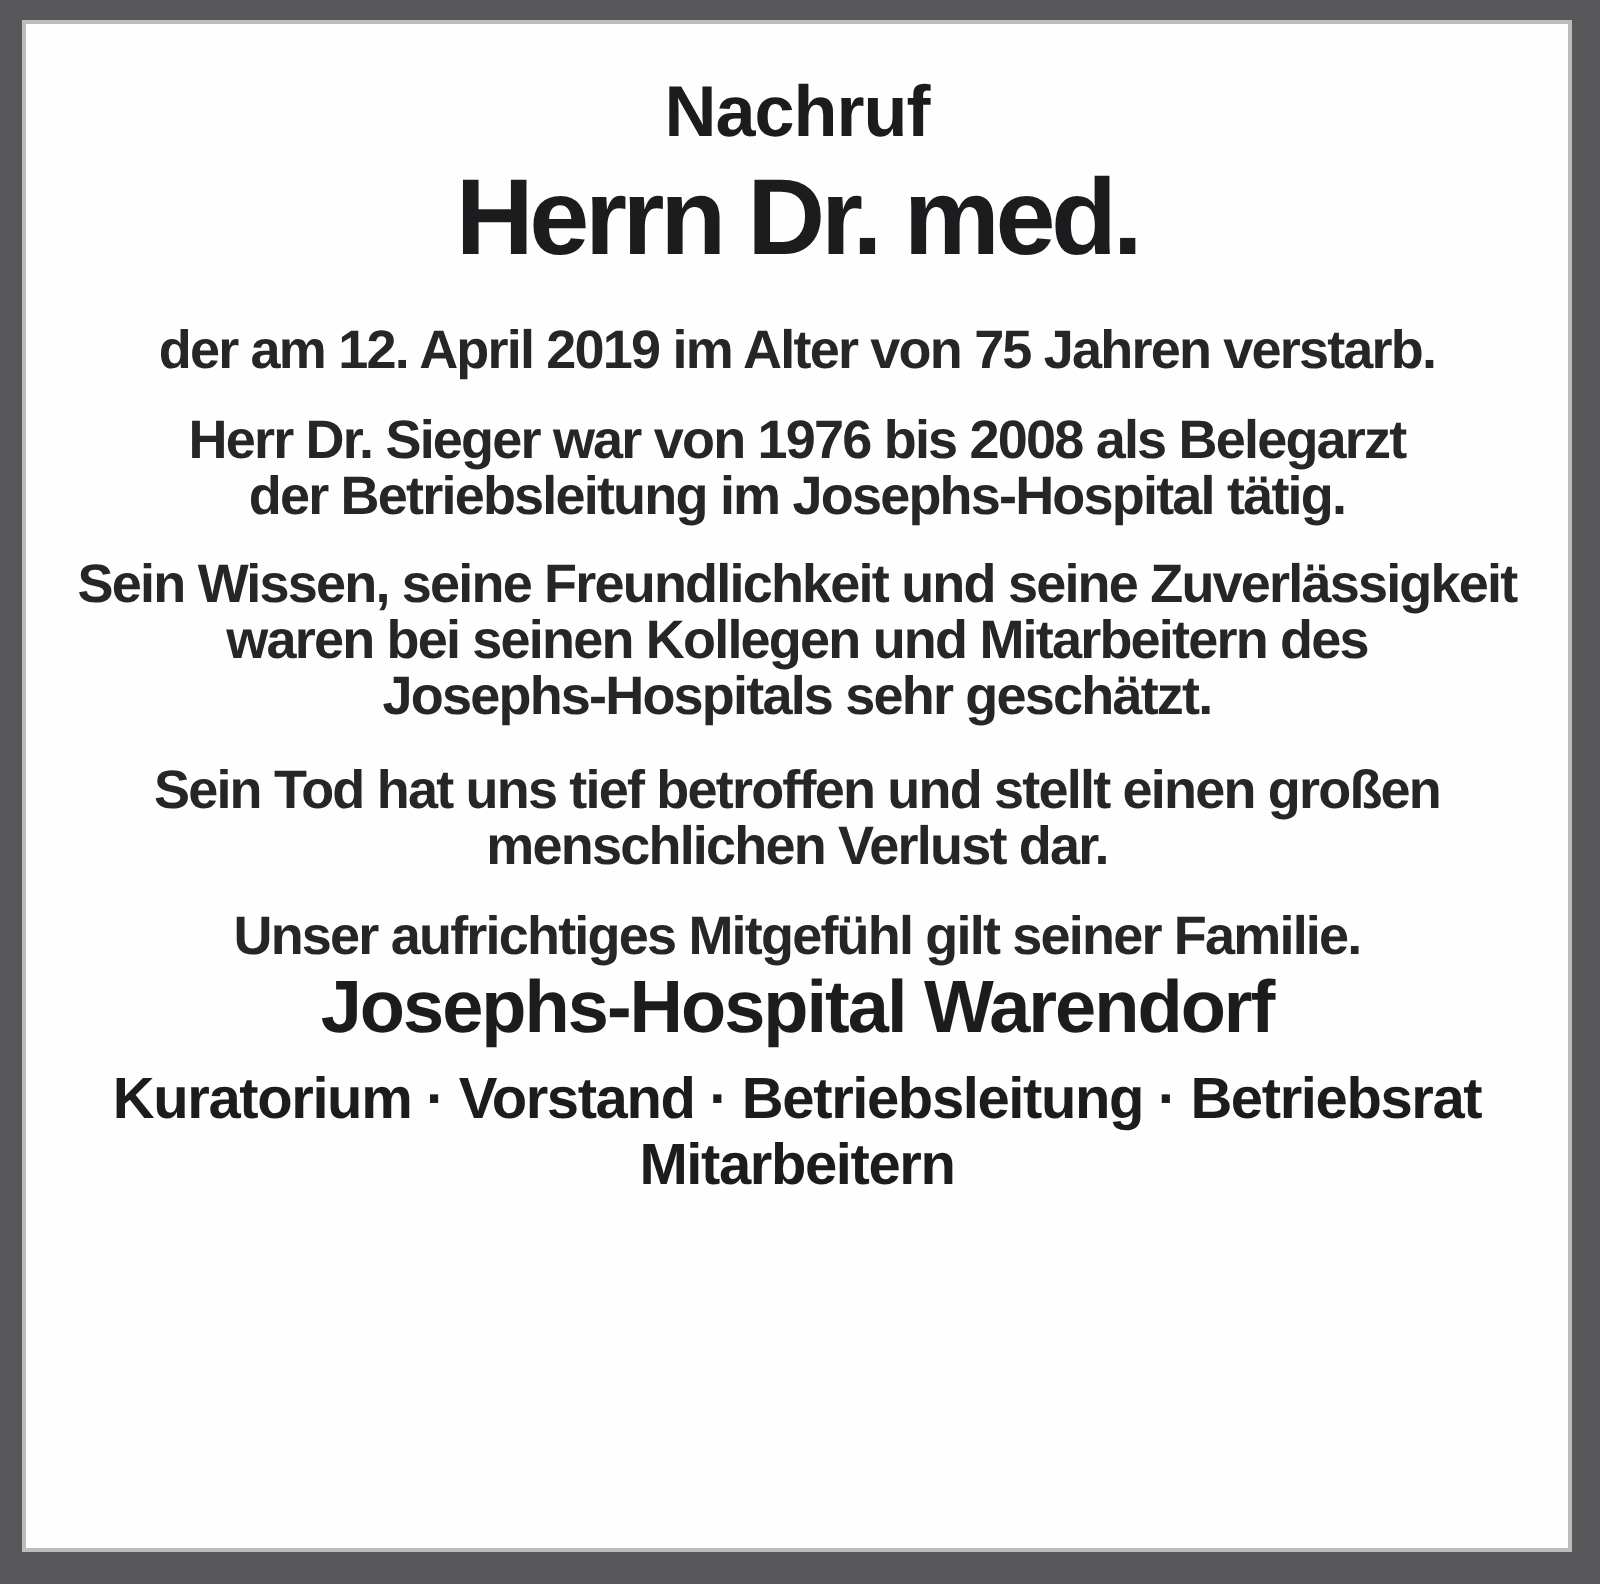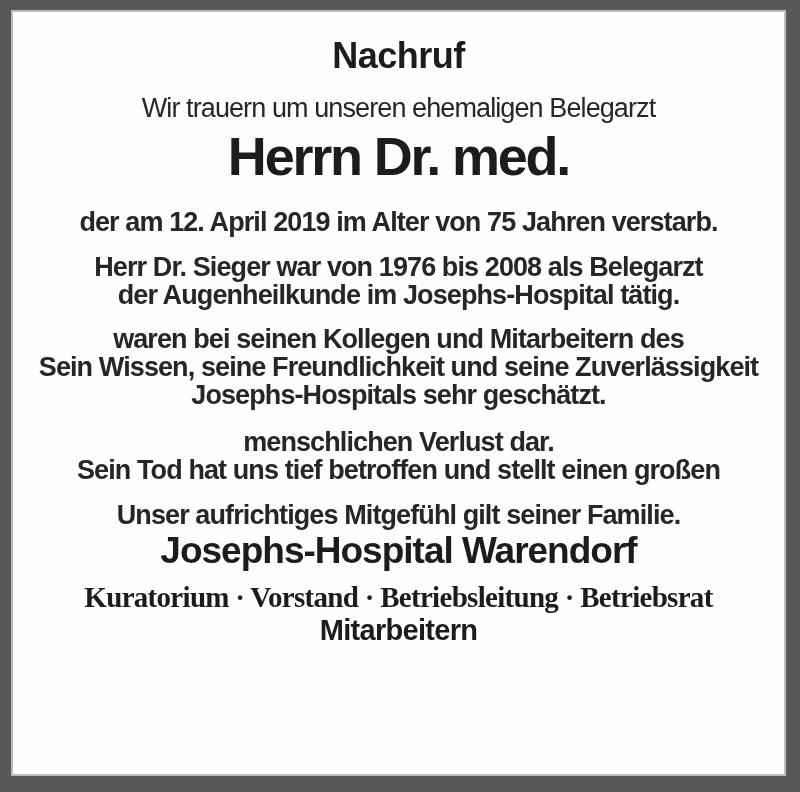--- a/index.html
+++ b/index.html
@@ -53,55 +53,54 @@
   .par-5 { margin-top: 16px; line-height: 30px; }
 
   .org {
     font-size: 37px; line-height: 41px; font-weight: bold;
     letter-spacing: -1px;
   }
   .boards, .staff {
     font-size: 29px; line-height: 33px; font-weight: bold;
     letter-spacing: -0.7px;
   }
-  .boards { margin-top: 10px; font-family: Liberation Serif, serif; }
+  .boards { margin-top: 10px; }
 </style>
 </head>
 <body>
 
 <div class="stage">
   <div class="paper">
     <div class="content">
 
       <div class="title">Nachruf</div>
 
-      <div class="intro">Wir trauern um unseren ehemaligen Belegarzt</div>
 
       <div class="name">
         <div>Herrn Dr. med.</div>
       </div>
 
       <div class="body-par par-1">
         <div>der am 12. April 2019 im Alter von 75 Jahren verstarb.</div>
       </div>
 
       <div class="body-par par-2">
         <div>Herr Dr. Sieger war von 1976 bis 2008 als Belegarzt</div>
-        <div>der Augenheilkunde im Josephs-Hospital tätig.</div>
+        <div>der Betriebsleitung im Josephs-Hospital tätig.</div>
       </div>
 
       <div class="body-par par-3">
+        <div>Sein Wissen, seine Freundlichkeit und seine Zuverlässigkeit</div>
         <div>waren bei seinen Kollegen und Mitarbeitern des</div>
-        <div>Sein Wissen, seine Freundlichkeit und seine Zuverlässigkeit</div>
         <div>Josephs-Hospitals sehr geschätzt.</div>
       </div>
 
       <div class="body-par par-4">
+        <div>Sein Tod hat uns tief betroffen und stellt einen großen</div>
         <div>menschlichen Verlust dar.</div>
-        <div>Sein Tod hat uns tief betroffen und stellt einen großen</div>
       </div>
 
       <div class="body-par par-5">
         <div>Unser aufrichtiges Mitgefühl gilt seiner Familie.</div>
       </div>
 
       <div class="org">Josephs-Hospital Warendorf</div>
 
       <div class="boards">Kuratorium · Vorstand · Betriebsleitung · Betriebsrat</div>
 

